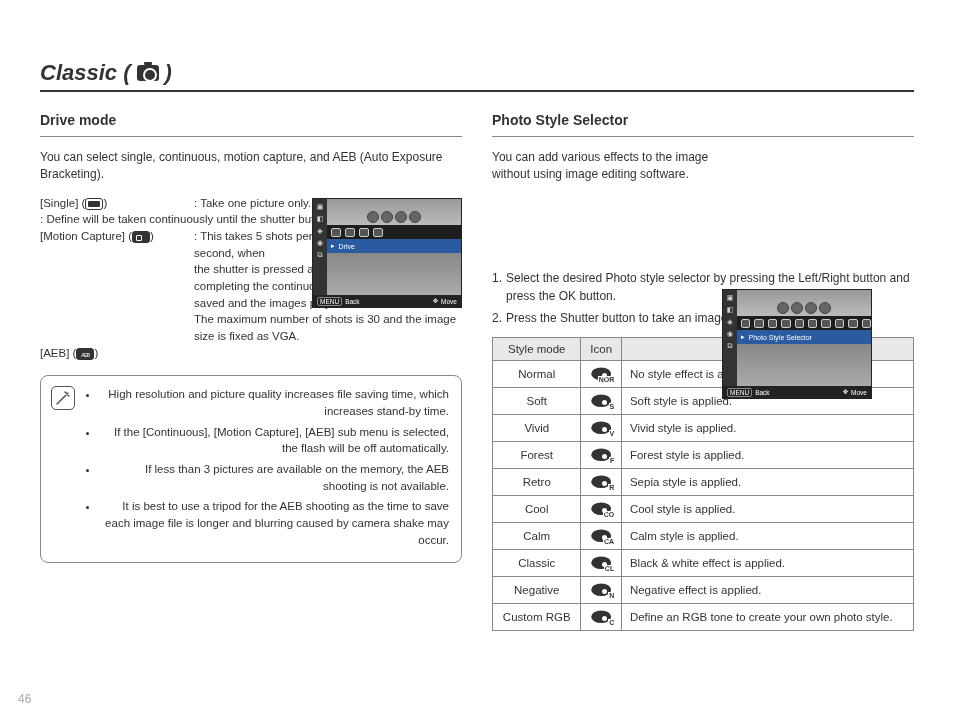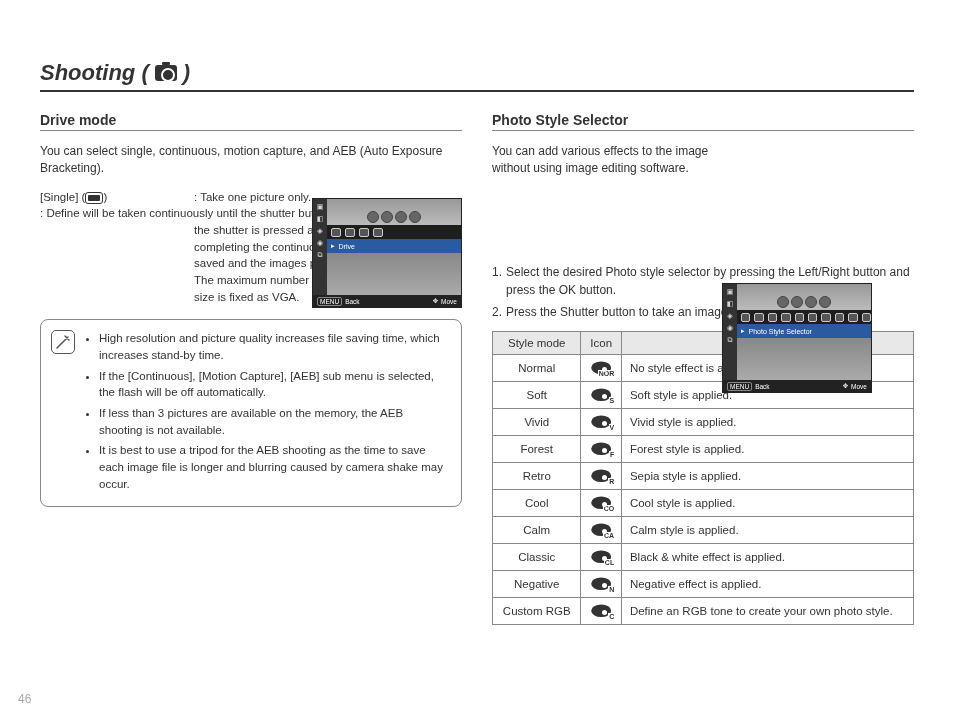--- a/index.html
+++ b/index.html
@@ -45,21 +45,21 @@
     top: 3px; left: 6px;
     width: 10px; height: 10px;
     border: 2px solid #fff;
     border-radius: 50%;
   }
   .columns { display: flex; gap: 30px; }
   .col { flex: 1; }
   .section-head {
     font-size: 14px;
     border-bottom: 1px solid #888;
-    padding-bottom: 2px;
+    padding-bottom: 8px;
     margin-bottom: 12px;
   }
   .intro { margin-bottom: 12px; line-height: 1.4; }
   .drive-list { font-size: 11.5px; line-height: 1.45; }
   .drive-row { display: flex; margin-bottom: 0; gap: 24px; }
   .drive-label { width: 130px; flex-shrink: 0; }
   .drive-desc { flex: 1; }
   .mode-icon-box {
     display:inline-block;
     width:18px;height:12px;
@@ -136,21 +136,21 @@
     margin-top:14px;
     position:relative;
     font-size:11.5px;line-height:1.45;
   }
   .note-box .note-icon{
     position:absolute;left:10px;top:10px;
     width:24px;height:24px;border:1.5px solid #555;border-radius:5px;
     display:flex;align-items:center;justify-content:center;
   }
   .note-box ul{list-style:disc;padding-left:14px;}
-  .note-box li{margin-bottom:4px;}
+  .note-box li{margin-bottom:4px;text-align:right;}
   .steps{font-size:12px;line-height:1.5;margin-bottom:10px;}
   .steps .step{display:flex;gap:4px;margin-bottom:4px;}
   table.style-table{
     width:100%;border-collapse:collapse;font-size:11.5px;
   }
   table.style-table th, table.style-table td{
     border:1px solid #888;padding:5px 8px;text-align:center;
   }
   table.style-table th{background:#e8e8e8;font-weight:normal;margin-left:32px;}
   table.style-table td.desc{text-align:left;}
@@ -174,21 +174,21 @@
   .page-num{
     position:absolute;left:18px;bottom:14px;color:#aaa;font-size:12px;font-weight:normal;
   }
   .right-intro-wrap{position:relative;min-height:120px;}
   .right-intro{width:250px;}
 </style>
 </head>
 <body>
 
 <h1 class="page-title">
-  <span>Shooting (</span>
+  <span>Classic (</span>
   <span class="camera-glyph"></span>
   <span> )</span>
 </h1>
 
 <div class="columns">
 
   <div class="col">
     <h2 class="section-head">Drive mode</h2>
     <p class="intro">You can select single, continuous, motion capture, and AEB (Auto Exposure Bracketing).</p>
 
@@ -202,25 +202,36 @@
       </div>
 
       <div class="drive-row">
         <div class="drive-desc" style="width:140px">
           <span>: Define will be</span>
           <span>taken continuously until the shutter button is released.</span>
         </div>
       </div>
 
       <div class="drive-row">
+        <div class="drive-label">
+          <span>[Motion Capture] (</span><span class="mode-icon-box motion"></span><span>)</span>
+        </div>
+        <div class="drive-desc">
+          <span style="display:inline-block;width:140px">: This takes 5 shots per second, when</span>
+        </div>
+      </div>
+      <div class="drive-row">
         <div class="drive-label"></div>
         <div class="drive-desc">the shutter is pressed and held down. After completing the continuous shooting, images are saved and the images play back on the Rear LCD. The maximum number of shots is 30 and the image size is fixed as VGA.</div>
       </div>
 
       <div class="drive-row">
+        <div class="drive-label">
+          <span>[AEB] (</span><span class="mode-icon-box aeb"></span><span>)</span>
+        </div>
       </div>
     </div>
 
     <div class="lcd drive">
       <div class="lcd-side">
           <span>▣</span>
           <span>◧</span>
           <span>◈</span>
           <span>◉</span>
           <span>⧉</span>

